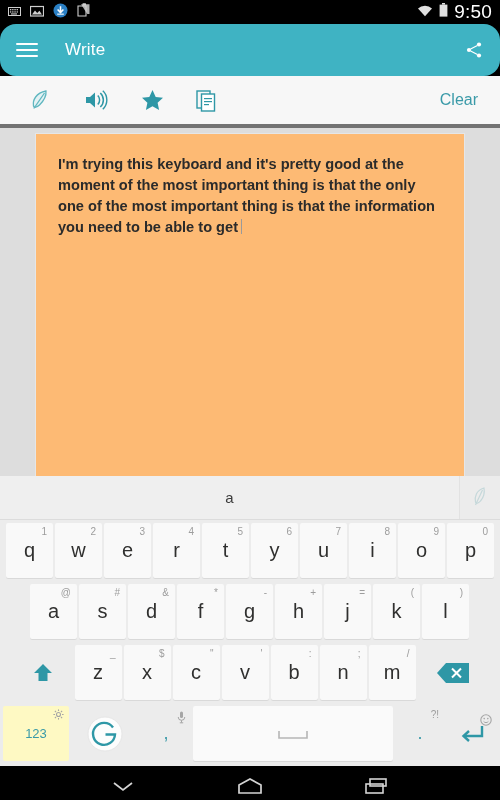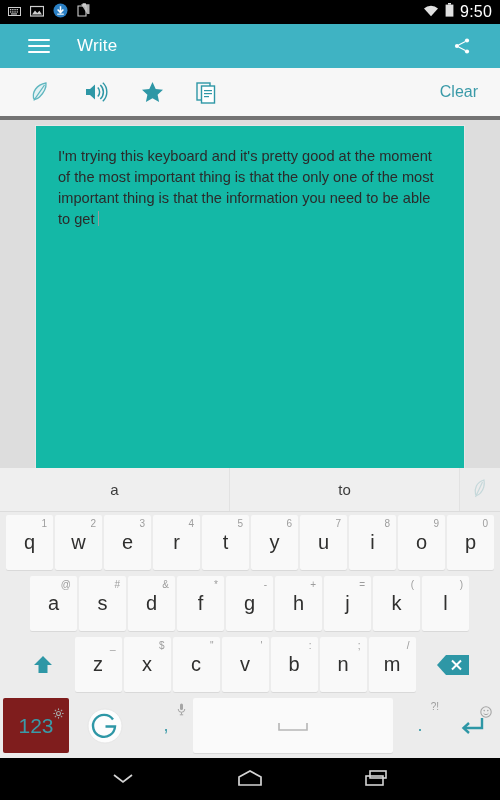--- a/index.html
+++ b/index.html
@@ -11,26 +11,26 @@
     position:relative;
   }
 
   
   .statusbar {
     height:24px; background:#000; display:flex; align-items:center;
     padding:0 8px; color:#e8e8e8;
   }
   .sb-left { display:flex; align-items:center; gap:9px; }
   .sb-right { margin-left:auto; display:flex; align-items:center; gap:6px; }
-  .sb-clock { font-size:16px; color:#fff; letter-spacing:.2px; }
+  .sb-clock { font-size:19px; color:#fff; letter-spacing:.2px; }
 
   
   .appbar {
-    height:44px; background:#3fb3c3; display:flex; align-items:center;
-    padding:0 28px; position:relative;
+    height:52px; background:#3fb3c3; display:flex; align-items:center;
+    padding:0 16px; position:relative;border-radius:16px;
   }
   .hamburger { width:22px; display:flex; flex-direction:column; gap:4px; cursor:pointer; }
   .hamburger i { display:block; height:2px; background:#fff; border-radius:1px; }
   .app-title { color:#fff; font-size:17px; margin-left:27px; letter-spacing:.2px; }
   .share-btn { margin-left:auto; cursor:pointer; display:flex; }
 
   
   .toolbar {
     height:52px; background:#f7f7f7; display:flex; align-items:center;
     padding:0 12px; border-bottom:4px solid #737373;
@@ -42,23 +42,24 @@
   .clear-btn {
     margin-left:auto; color:#3a9aa8; font-size:16px; padding:0 10px; cursor:pointer;
   }
 
   
   .editor-wrap {
     background:#dddddd; height:348px; padding:6px 36px 0 36px;
     display:flex; justify-content:center;
   }
   .paper {
-    background:#14b8a6; width:428px; height:348px;
+    background:#fdba74; width:428px; height:348px;
     padding:20px 22px 0 22px; overflow:hidden;
     box-shadow:0 0 0 1px #e6e6e6;
+    font-weight:bold;
   }
   .note-text {
     font-size:14.6px; line-height:1.43; color:#2b2b2b;
     white-space:pre-wrap; word-wrap:break-word; position:relative;
   }
   .caret {
     display:inline-block; width:1px; height:15px; background:#9a9a9a;
     vertical-align:-2px; margin-left:3px;
   }
 
@@ -86,21 +87,21 @@
     font-size:20px; color:#30302f; cursor:pointer;
     box-shadow:0 1px 0 rgba(0,0,0,.08);
   }
   .key sup {
     position:absolute; top:3px; right:6px; font-size:10px;
     color:#9d9d9d; font-weight:normal;
   }
   .key .supico { position:absolute; top:2px; right:5px; }
   .key.wide-shift { width:60px; background:#ececec; box-shadow:none; }
   .key.wide-del { width:70px; background:#ececec; box-shadow:none; }
-  .key.k123 { width:66px; background:#7f1d1d; box-shadow:none; color:#3a9aa8; font-size:21px; }
+  .key.k123 { width:66px; background:#fef9c3; box-shadow:none; color:#3a9aa8; font-size:13px; }
   .key.kgoogle { width:68px; background:#ececec; box-shadow:none; }
   .key.kcomma { width:50px; background:#ececec; box-shadow:none; color:#3a9aa8; font-size:18px; }
   .key.kspace { width:200px; background:#fafafa; }
   .key.kperiod { width:50px; background:#ececec; box-shadow:none; color:#3a9aa8; font-size:18px; }
   .key.kenter { width:50px; background:#ececec; box-shadow:none; }
   .row2 { padding-left:0; }
 
   
   .navbar {
     height:40px; background:#000; display:flex; align-items:center;
@@ -217,21 +218,20 @@
 <div class="editor-wrap">
   <div class="paper">
     <div class="note-text"><span>I'm trying this keyboard and it's pretty good at the moment of the most important thing is that the only one of the most important thing is that the information you need to be able to get</span><span class="caret"></span></div>
   </div>
 </div>
 
 <div class="keyboard">
 
   <div class="suggest-bar">
     <div class="sug">a</div>
-    <div class="sug">to</div>
     <div class="sug-ico">
       <svg width="22" height="26" viewBox="0 0 22 26">
         <path d="M15 3 C7 5.5 5.5 12 6.5 17 C7 19 9.5 18.5 11.5 16 C14.5 12.5 15.8 7.5 15 3 Z" fill="none" stroke="#c5d8da" stroke-width="1.2"></path>
         <path d="M13.5 5 L6.5 20" stroke="#c5d8da" stroke-width="1.2"></path>
       </svg>
     </div>
   </div>
 
   <div class="krow">
     <div class="key">

